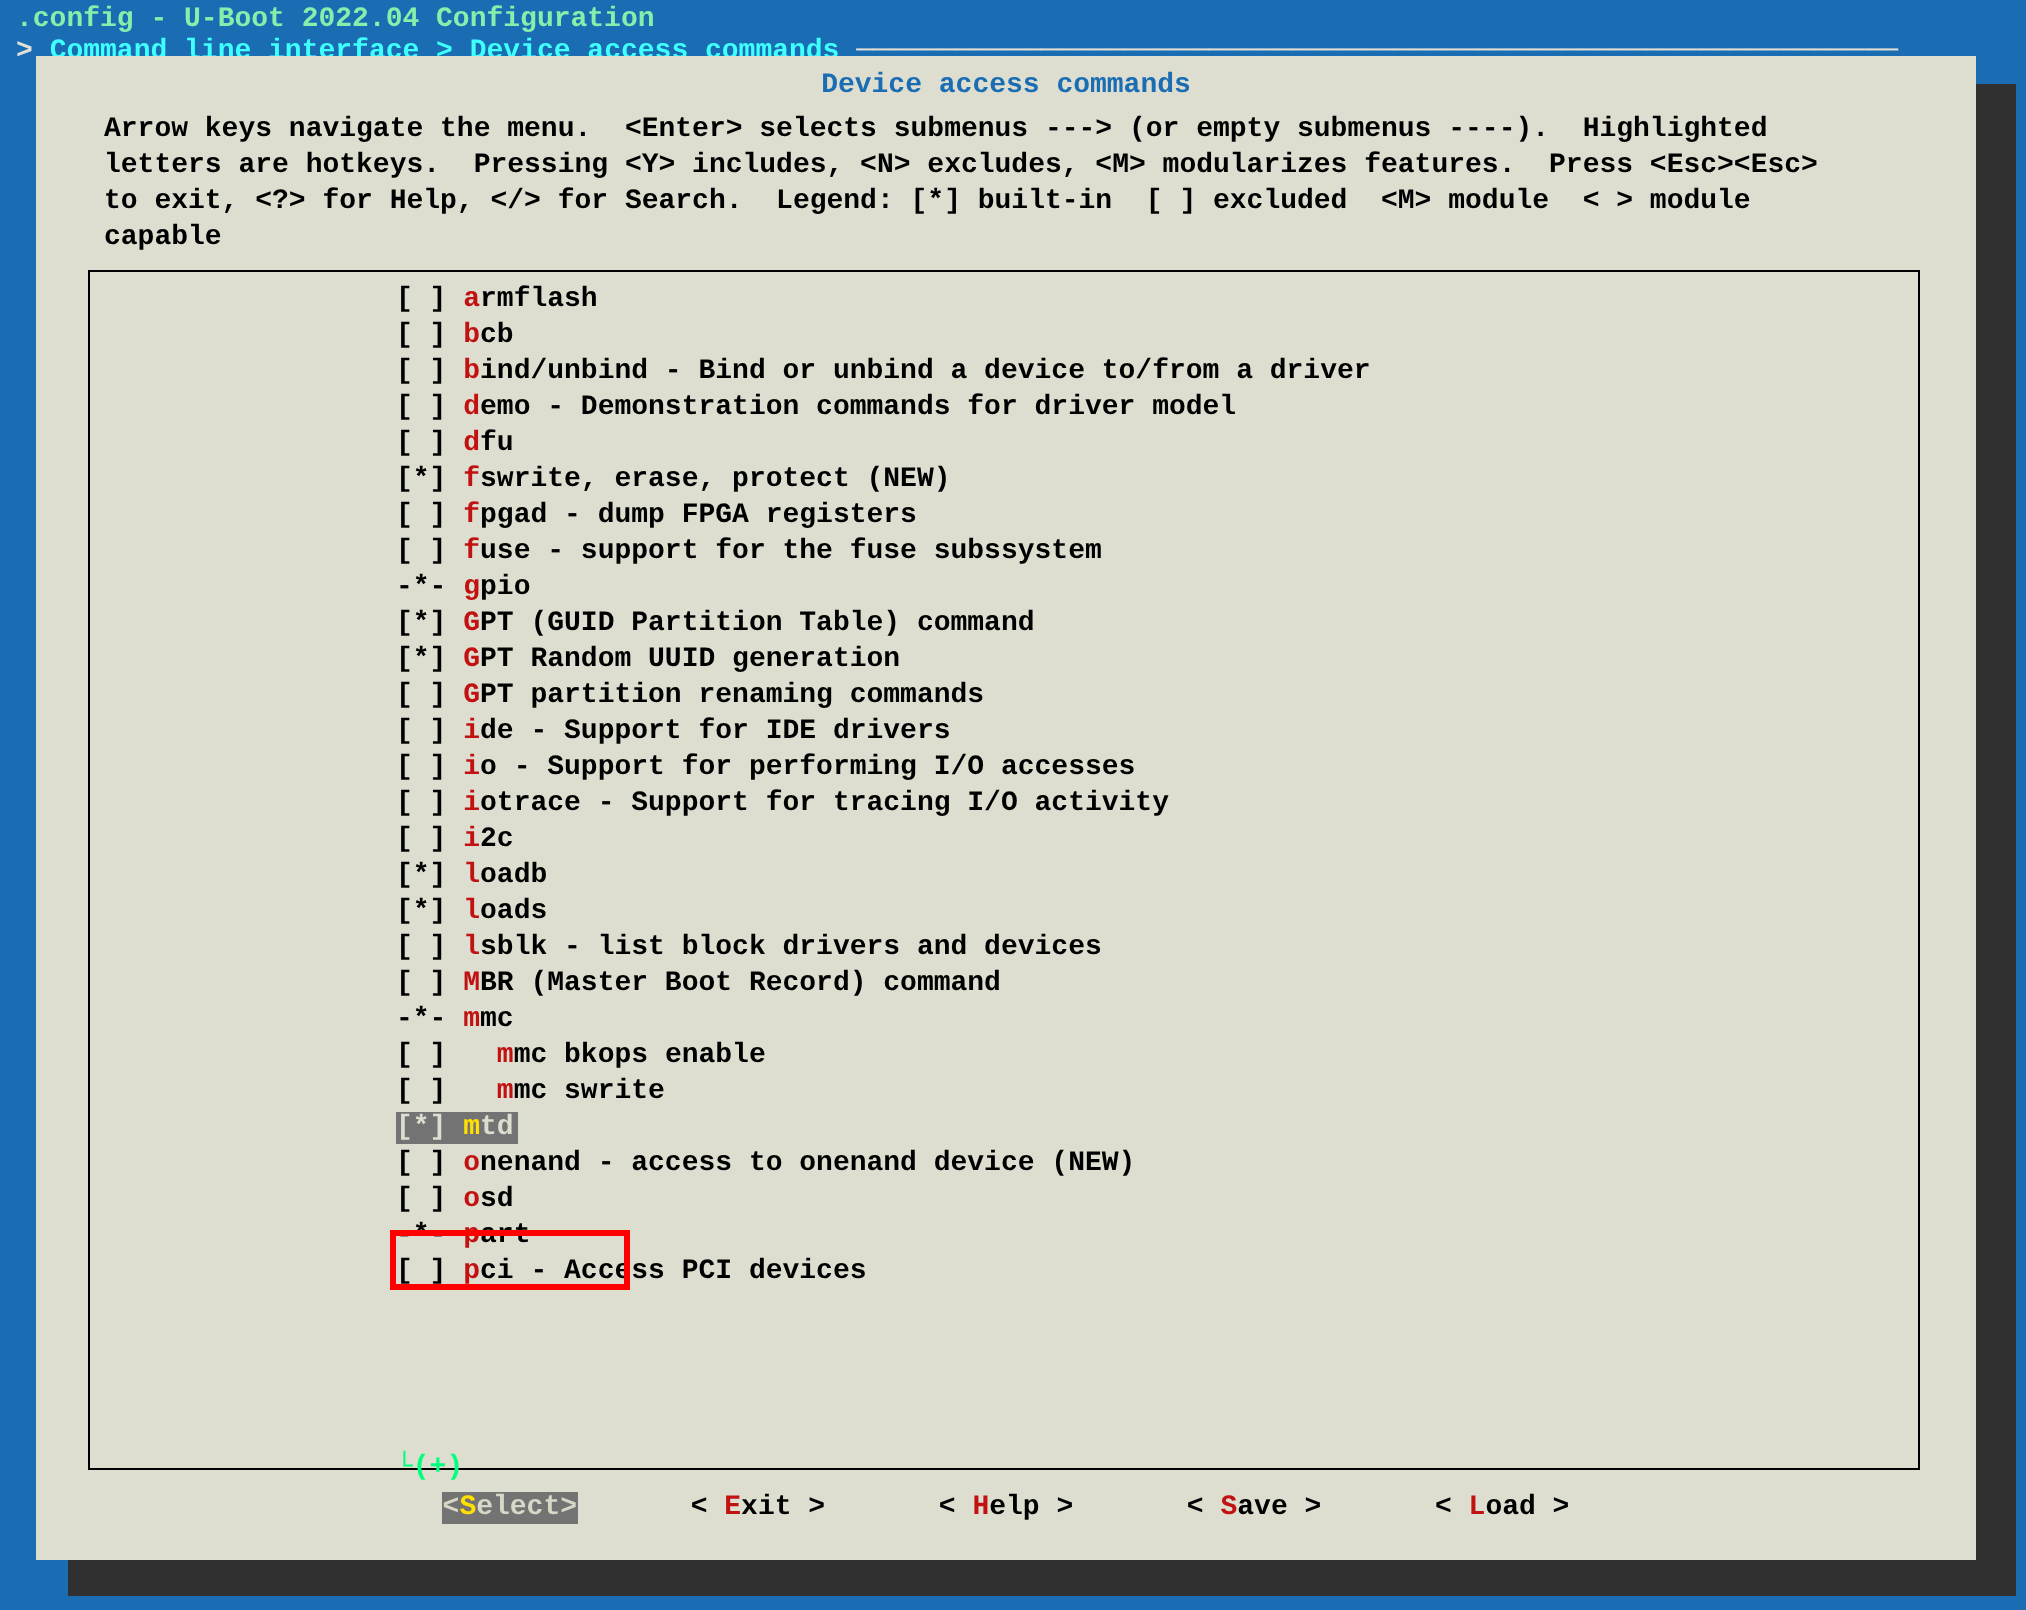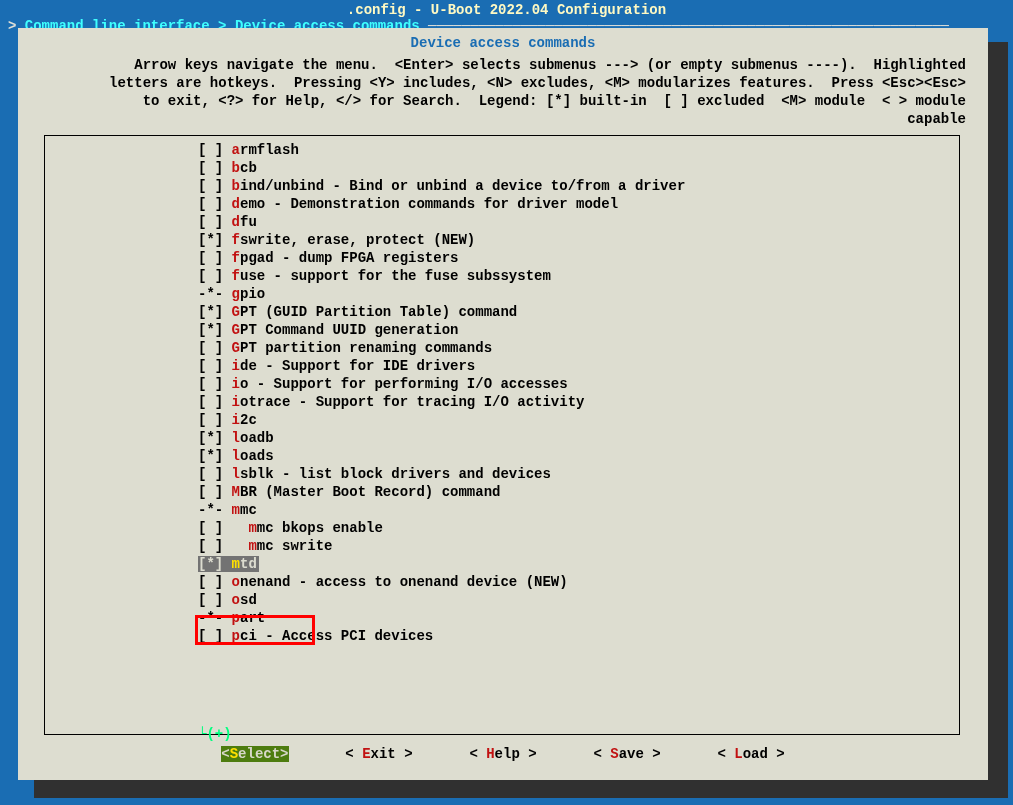--- a/index.html
+++ b/index.html
@@ -11,23 +11,22 @@
     font-weight: bold;
     width: 1013px;
     height: 805px;
     overflow: hidden;
     color: #000;
   }
   .terminal {
     position: relative;
   }
   .title-bar {
-    color: #fef9c3;
+    color: #86efac;
     padding: 2px 8px 0 8px;
-    text-align: center;
   }
   .breadcrumb {
     color: #3fffff;
     padding: 0 8px;
   }
   .breadcrumb .arrow { color: #e0e0d8; }
   .breadcrumb .trail-line { color: #e0e0d8; }
   .shadow {
     position: absolute;
     left: 34px;
@@ -55,21 +54,20 @@
     font-weight: bold;
   }
   .help-text {
     position: absolute;
     top: 28px;
     left: 34px;
     right: 22px;
     color: #000;
     line-height: 18px;
     white-space: pre-wrap;
-    text-align: right;
   }
   .menu-frame {
     position: absolute;
     top: 107px;
     left: 26px;
     width: 914px;
     height: 598px;
     border: 1px solid #000;
   }
   .menu-list {
@@ -106,21 +104,21 @@
   .button-bar {
     position: absolute;
     bottom: 18px;
     left: 0;
     right: 0;
     text-align: center;
     color: #000;
   }
   .button-bar span.btn { white-space: pre; }
   .button-bar .sel {
-    background: #4d7c0f;
+    background: #737373;
     color: #d7d7c8;
   }
   .button-bar .sel .hk { color: #ffe000; }
   .button-bar .hk { color: #c11111; }
   .spacer { display:inline-block; width: 40px; }
 </style>
 </head>
 <body>
 
 <div class="terminal">
@@ -142,21 +140,21 @@
         <div><span class="menu-row"><span>[ ] </span><span class="hotkey">a</span><span>rmflash</span></span></div>
         <div><span class="menu-row"><span>[ ] </span><span class="hotkey">b</span><span>cb</span></span></div>
         <div><span class="menu-row"><span>[ ] </span><span class="hotkey">b</span><span>ind/unbind - Bind or unbind a device to/from a driver</span></span></div>
         <div><span class="menu-row"><span>[ ] </span><span class="hotkey">d</span><span>emo - Demonstration commands for driver model</span></span></div>
         <div><span class="menu-row"><span>[ ] </span><span class="hotkey">d</span><span>fu</span></span></div>
         <div><span class="menu-row"><span>[*] </span><span class="hotkey">f</span><span>swrite, erase, protect (NEW)</span></span></div>
         <div><span class="menu-row"><span>[ ] </span><span class="hotkey">f</span><span>pgad - dump FPGA registers</span></span></div>
         <div><span class="menu-row"><span>[ ] </span><span class="hotkey">f</span><span>use - support for the fuse subssystem</span></span></div>
         <div><span class="menu-row"><span>-*- </span><span class="hotkey">g</span><span>pio</span></span></div>
         <div><span class="menu-row"><span>[*] </span><span class="hotkey">G</span><span>PT (GUID Partition Table) command</span></span></div>
-        <div><span class="menu-row"><span>[*] </span><span class="hotkey">G</span><span>PT Command UUID generation</span></span></div>
+        <div><span class="menu-row"><span>[*] </span><span class="hotkey">G</span><span>PT Random UUID generation</span></span></div>
         <div><span class="menu-row"><span>[ ] </span><span class="hotkey">G</span><span>PT partition renaming commands</span></span></div>
         <div><span class="menu-row"><span>[ ] </span><span class="hotkey">i</span><span>de - Support for IDE drivers</span></span></div>
         <div><span class="menu-row"><span>[ ] </span><span class="hotkey">i</span><span>o - Support for performing I/O accesses</span></span></div>
         <div><span class="menu-row"><span>[ ] </span><span class="hotkey">i</span><span>otrace - Support for tracing I/O activity</span></span></div>
         <div><span class="menu-row"><span>[ ] </span><span class="hotkey">i</span><span>2c</span></span></div>
         <div><span class="menu-row"><span>[*] </span><span class="hotkey">l</span><span>oadb</span></span></div>
         <div><span class="menu-row"><span>[*] </span><span class="hotkey">l</span><span>oads</span></span></div>
         <div><span class="menu-row"><span>[ ] </span><span class="hotkey">l</span><span>sblk - list block drivers and devices</span></span></div>
         <div><span class="menu-row"><span>[ ] </span><span class="hotkey">M</span><span>BR (Master Boot Record) command</span></span></div>
         <div><span class="menu-row"><span>-*- </span><span class="hotkey">m</span><span>mc</span></span></div>

